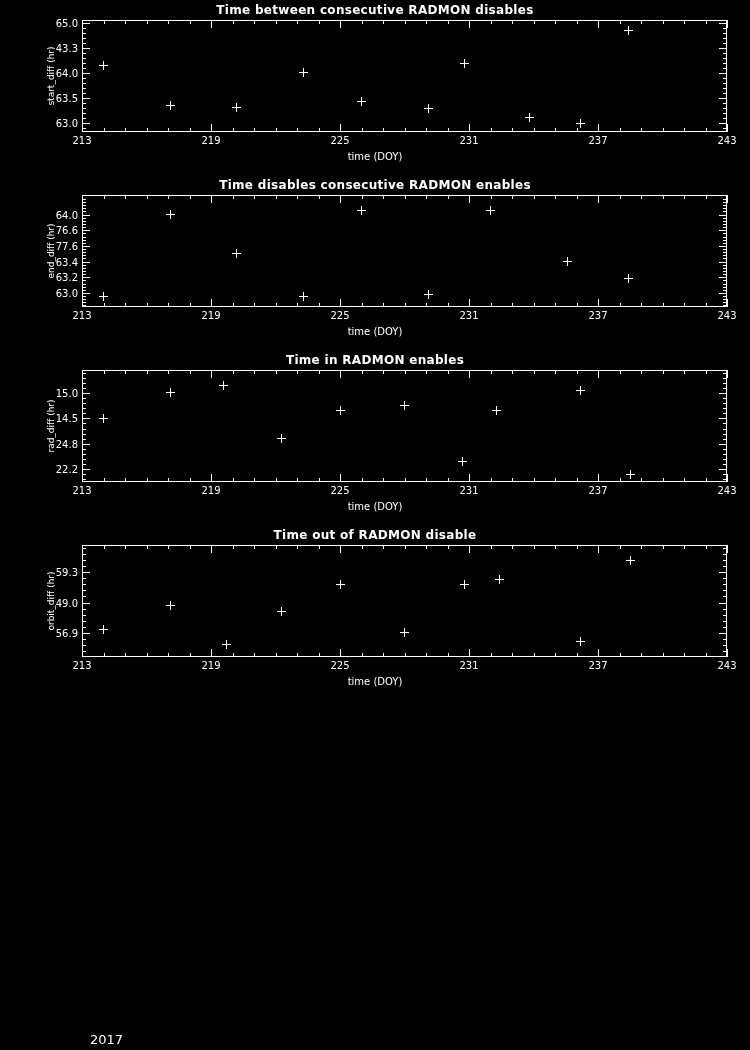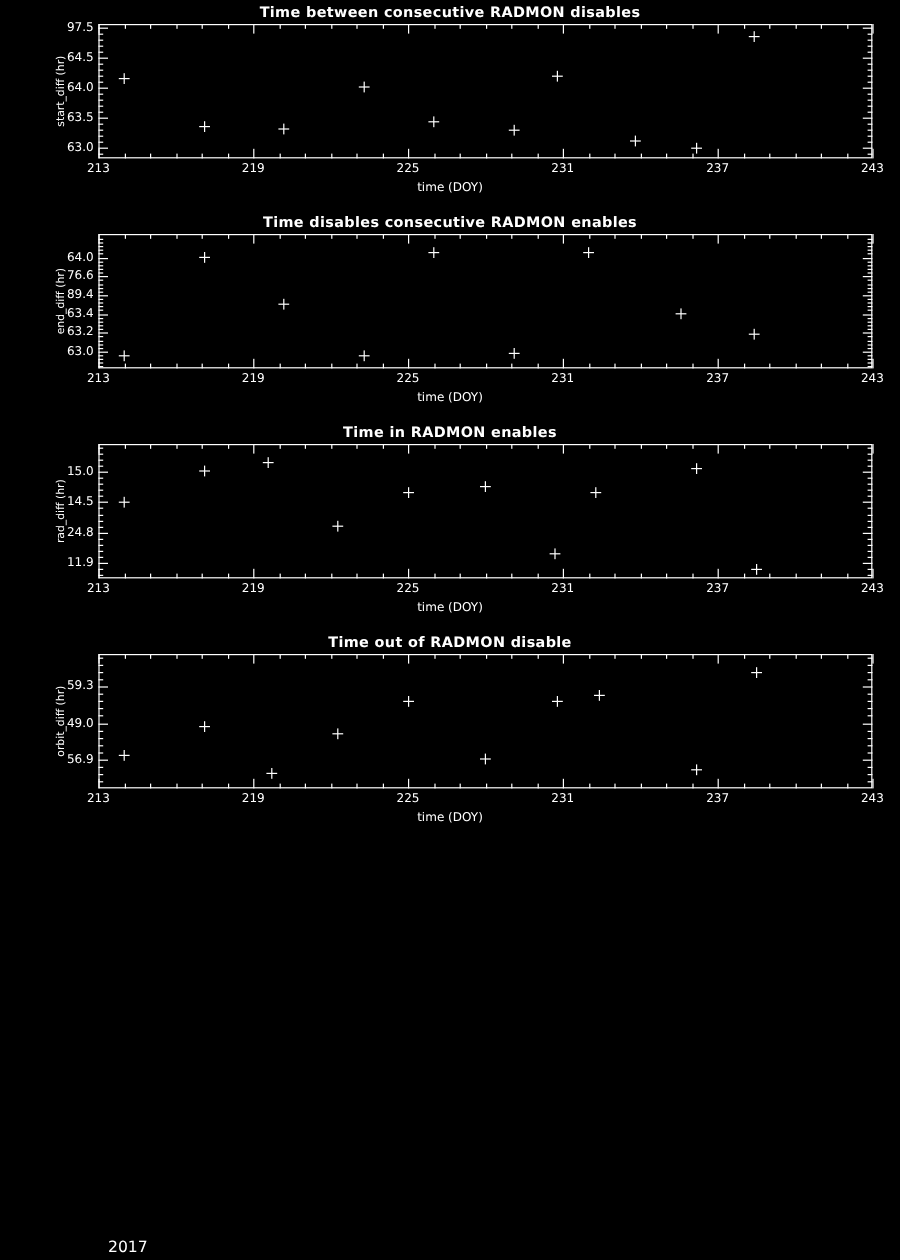--- a/index.html
+++ b/index.html
@@ -175,24 +175,24 @@
       <div class="tick" style="left: 719px; top: 122.96px; width: 8px; height: 1px;"></div>
       <div class="ylab" style="left: 44px; width: 34px; top: 122.96px;">63.0</div>
       <div class="tick" style="left: 82px; top: 97.8475px; width: 8px; height: 1px;"></div>
       <div class="tick" style="left: 719px; top: 97.8475px; width: 8px; height: 1px;"></div>
       <div class="ylab" style="left: 44px; width: 34px; top: 97.8475px;">63.5</div>
       <div class="tick" style="left: 82px; top: 72.7354px; width: 8px; height: 1px;"></div>
       <div class="tick" style="left: 719px; top: 72.7354px; width: 8px; height: 1px;"></div>
       <div class="ylab" style="left: 44px; width: 34px; top: 72.7354px;">64.0</div>
       <div class="tick" style="left: 82px; top: 47.6233px; width: 8px; height: 1px;"></div>
       <div class="tick" style="left: 719px; top: 47.6233px; width: 8px; height: 1px;"></div>
-      <div class="ylab" style="left: 44px; width: 34px; top: 47.6233px;">64.5</div>
+      <div class="ylab" style="left: 44px; width: 34px; top: 47.6233px;">43.3</div>
       <div class="tick" style="left: 82px; top: 22.5112px; width: 8px; height: 1px;"></div>
       <div class="tick" style="left: 719px; top: 22.5112px; width: 8px; height: 1px;"></div>
-      <div class="ylab" style="left: 44px; width: 34px; top: 22.5112px;">97.5</div>
+      <div class="ylab" style="left: 44px; width: 34px; top: 22.5112px;">65.0</div>
       <div class="tick" style="left: 82px; top: 127.982px; width: 4px; height: 1px;"></div>
       <div class="tick" style="left: 723px; top: 127.982px; width: 4px; height: 1px;"></div>
       <div class="tick" style="left: 82px; top: 117.937px; width: 4px; height: 1px;"></div>
       <div class="tick" style="left: 723px; top: 117.937px; width: 4px; height: 1px;"></div>
       <div class="tick" style="left: 82px; top: 112.915px; width: 4px; height: 1px;"></div>
       <div class="tick" style="left: 723px; top: 112.915px; width: 4px; height: 1px;"></div>
       <div class="tick" style="left: 82px; top: 107.892px; width: 4px; height: 1px;"></div>
       <div class="tick" style="left: 723px; top: 107.892px; width: 4px; height: 1px;"></div>
       <div class="tick" style="left: 82px; top: 102.87px; width: 4px; height: 1px;"></div>
       <div class="tick" style="left: 723px; top: 102.87px; width: 4px; height: 1px;"></div>
@@ -308,21 +308,21 @@
       <div class="tick" style="left: 719px; top: 292.902px; width: 8px; height: 1px;"></div>
       <div class="ylab" style="left: 44px; width: 34px; top: 292.902px;">63.0</div>
       <div class="tick" style="left: 82px; top: 277.238px; width: 8px; height: 1px;"></div>
       <div class="tick" style="left: 719px; top: 277.238px; width: 8px; height: 1px;"></div>
       <div class="ylab" style="left: 44px; width: 34px; top: 277.238px;">63.2</div>
       <div class="tick" style="left: 82px; top: 261.573px; width: 8px; height: 1px;"></div>
       <div class="tick" style="left: 719px; top: 261.573px; width: 8px; height: 1px;"></div>
       <div class="ylab" style="left: 44px; width: 34px; top: 261.573px;">63.4</div>
       <div class="tick" style="left: 82px; top: 245.909px; width: 8px; height: 1px;"></div>
       <div class="tick" style="left: 719px; top: 245.909px; width: 8px; height: 1px;"></div>
-      <div class="ylab" style="left: 44px; width: 34px; top: 245.909px;">89.4</div>
+      <div class="ylab" style="left: 44px; width: 34px; top: 245.909px;">77.6</div>
       <div class="tick" style="left: 82px; top: 230.245px; width: 8px; height: 1px;"></div>
       <div class="tick" style="left: 719px; top: 230.245px; width: 8px; height: 1px;"></div>
       <div class="ylab" style="left: 44px; width: 34px; top: 230.245px;">76.6</div>
       <div class="tick" style="left: 82px; top: 214.58px; width: 8px; height: 1px;"></div>
       <div class="tick" style="left: 719px; top: 214.58px; width: 8px; height: 1px;"></div>
       <div class="ylab" style="left: 44px; width: 34px; top: 214.58px;">64.0</div>
       <div class="tick" style="left: 82px; top: 305.434px; width: 4px; height: 1px;"></div>
       <div class="tick" style="left: 723px; top: 305.434px; width: 4px; height: 1px;"></div>
       <div class="tick" style="left: 82px; top: 302.301px; width: 4px; height: 1px;"></div>
       <div class="tick" style="left: 723px; top: 302.301px; width: 4px; height: 1px;"></div>
@@ -458,21 +458,21 @@
       <div class="tick" style="left: 727px; top: 474px; width: 1px; height: 8px;"></div>
       <div class="tick" style="left: 727px; top: 370px; width: 1px; height: 8px;"></div>
       <div class="xlab" style="left: 82px; top: 485px;">213</div>
       <div class="xlab" style="left: 211px; top: 485px;">219</div>
       <div class="xlab" style="left: 340px; top: 485px;">225</div>
       <div class="xlab" style="left: 469px; top: 485px;">231</div>
       <div class="xlab" style="left: 598px; top: 485px;">237</div>
       <div class="xlab" style="left: 727px; top: 485px;">243</div>
       <div class="tick" style="left: 82px; top: 469.273px; width: 8px; height: 1px;"></div>
       <div class="tick" style="left: 719px; top: 469.273px; width: 8px; height: 1px;"></div>
-      <div class="ylab" style="left: 44px; width: 34px; top: 469.273px;">11.9</div>
+      <div class="ylab" style="left: 44px; width: 34px; top: 469.273px;">22.2</div>
       <div class="tick" style="left: 82px; top: 443.818px; width: 8px; height: 1px;"></div>
       <div class="tick" style="left: 719px; top: 443.818px; width: 8px; height: 1px;"></div>
       <div class="ylab" style="left: 44px; width: 34px; top: 443.818px;">24.8</div>
       <div class="tick" style="left: 82px; top: 418.364px; width: 8px; height: 1px;"></div>
       <div class="tick" style="left: 719px; top: 418.364px; width: 8px; height: 1px;"></div>
       <div class="ylab" style="left: 44px; width: 34px; top: 418.364px;">14.5</div>
       <div class="tick" style="left: 82px; top: 392.909px; width: 8px; height: 1px;"></div>
       <div class="tick" style="left: 719px; top: 392.909px; width: 8px; height: 1px;"></div>
       <div class="ylab" style="left: 44px; width: 34px; top: 392.909px;">15.0</div>
       <div class="tick" style="left: 82px; top: 479.455px; width: 4px; height: 1px;"></div>

